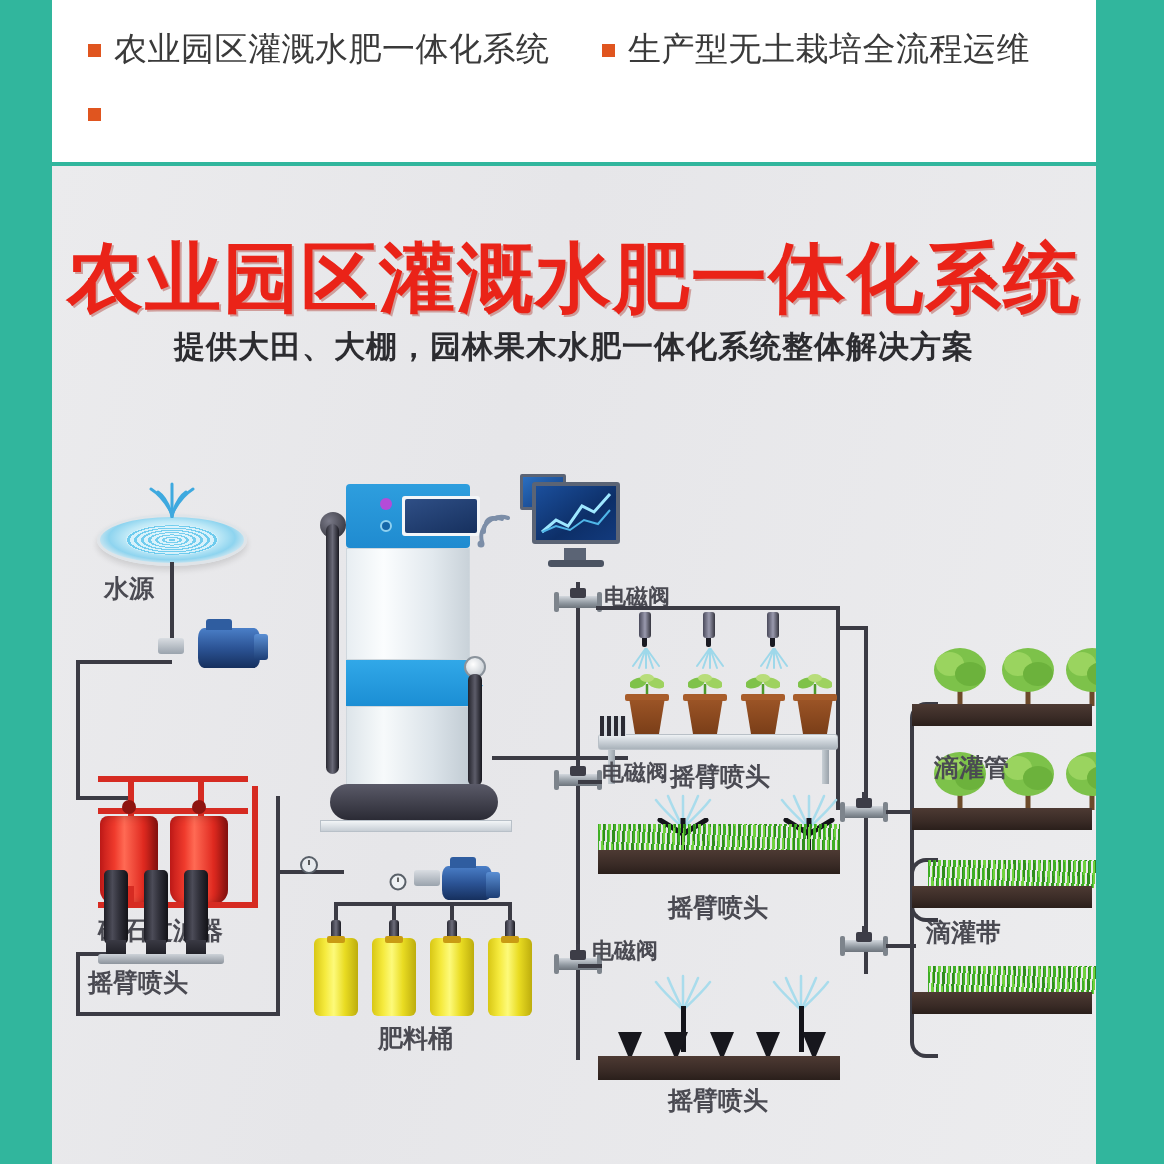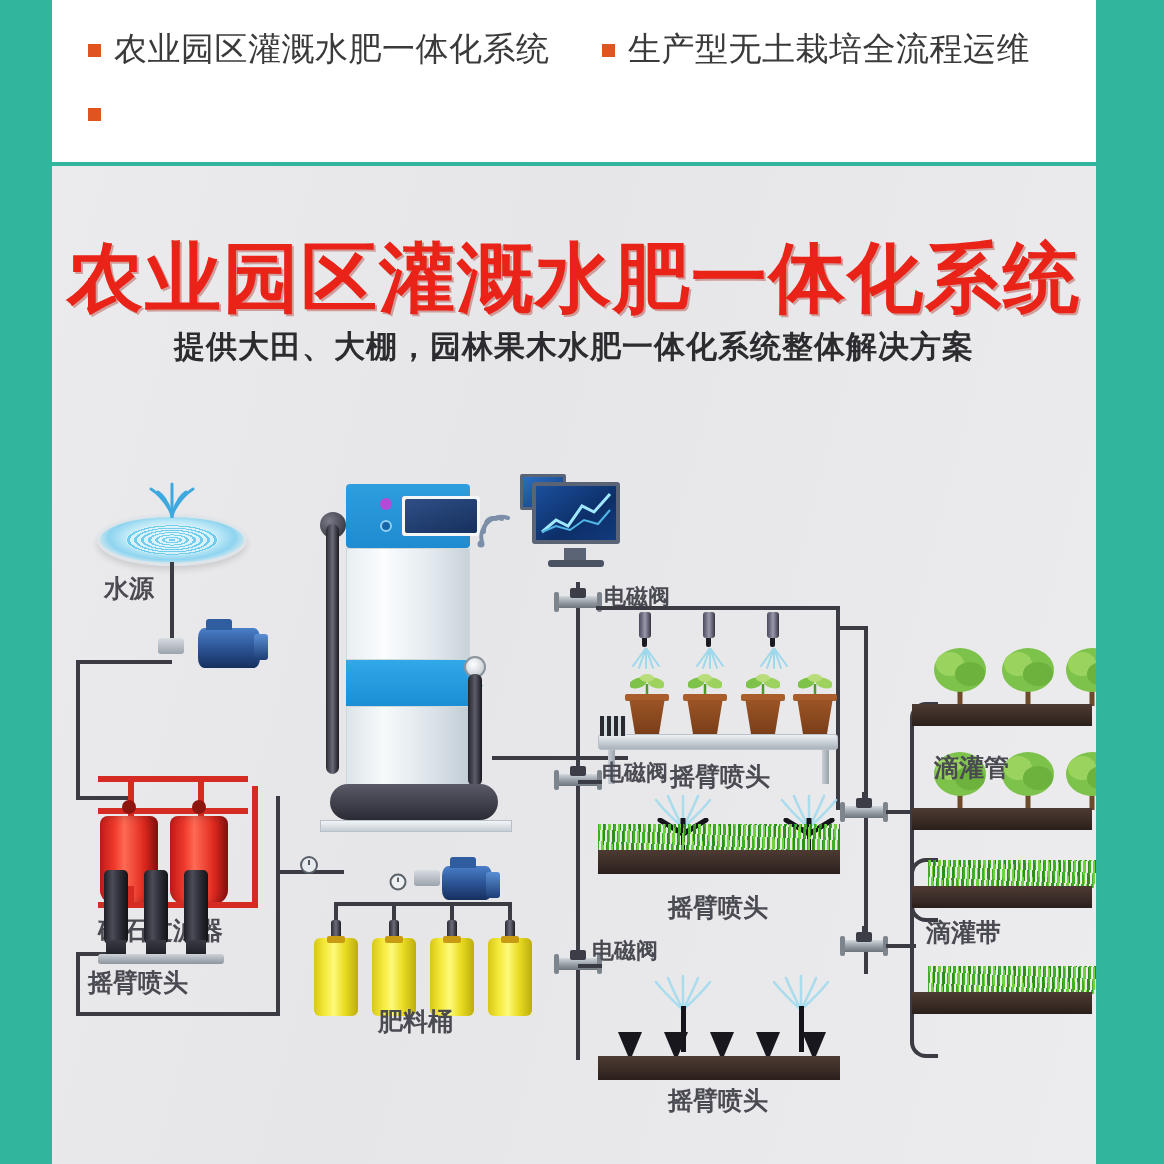--- a/index.html
+++ b/index.html
@@ -478,21 +478,21 @@
       <div class="barrel-tube" style="left:453px; top:454px;"></div>
 
       <div class="barrel" style="left:262px; top:472px;"></div>
       <div class="barrel" style="left:320px; top:472px;"></div>
       <div class="barrel" style="left:378px; top:472px;"></div>
       <div class="barrel" style="left:436px; top:472px;"></div>
       <div class="barrel-cap" style="left:275px; top:470px;"></div>
       <div class="barrel-cap" style="left:333px; top:470px;"></div>
       <div class="barrel-cap" style="left:391px; top:470px;"></div>
       <div class="barrel-cap" style="left:449px; top:470px;"></div>
-      <div class="lbl" style="left:326px; top:539px;">肥料桶</div>
+      <div class="lbl" style="left:326px; top:556px;">肥料桶</div>
 
       <svg class="wifi" style="left:420px; top:42px; width:48px; height:42px;" viewBox="0 0 48 42">
         <g fill="none" stroke="#7c8ea8" stroke-width="4" stroke-linecap="round">
           <path d="M10 34 A20 20 0 0 1 36 10"></path>
           <path d="M12 24 A13 13 0 0 1 30 11"></path>
           <path d="M14 15 A7 7 0 0 1 24 11"></path>
         </g>
         <circle cx="9" cy="36" r="3.5" fill="#7c8ea8"></circle>
       </svg>
       <div class="monitor" style="left:468px; top:8px; width:120px; height:96px;">

